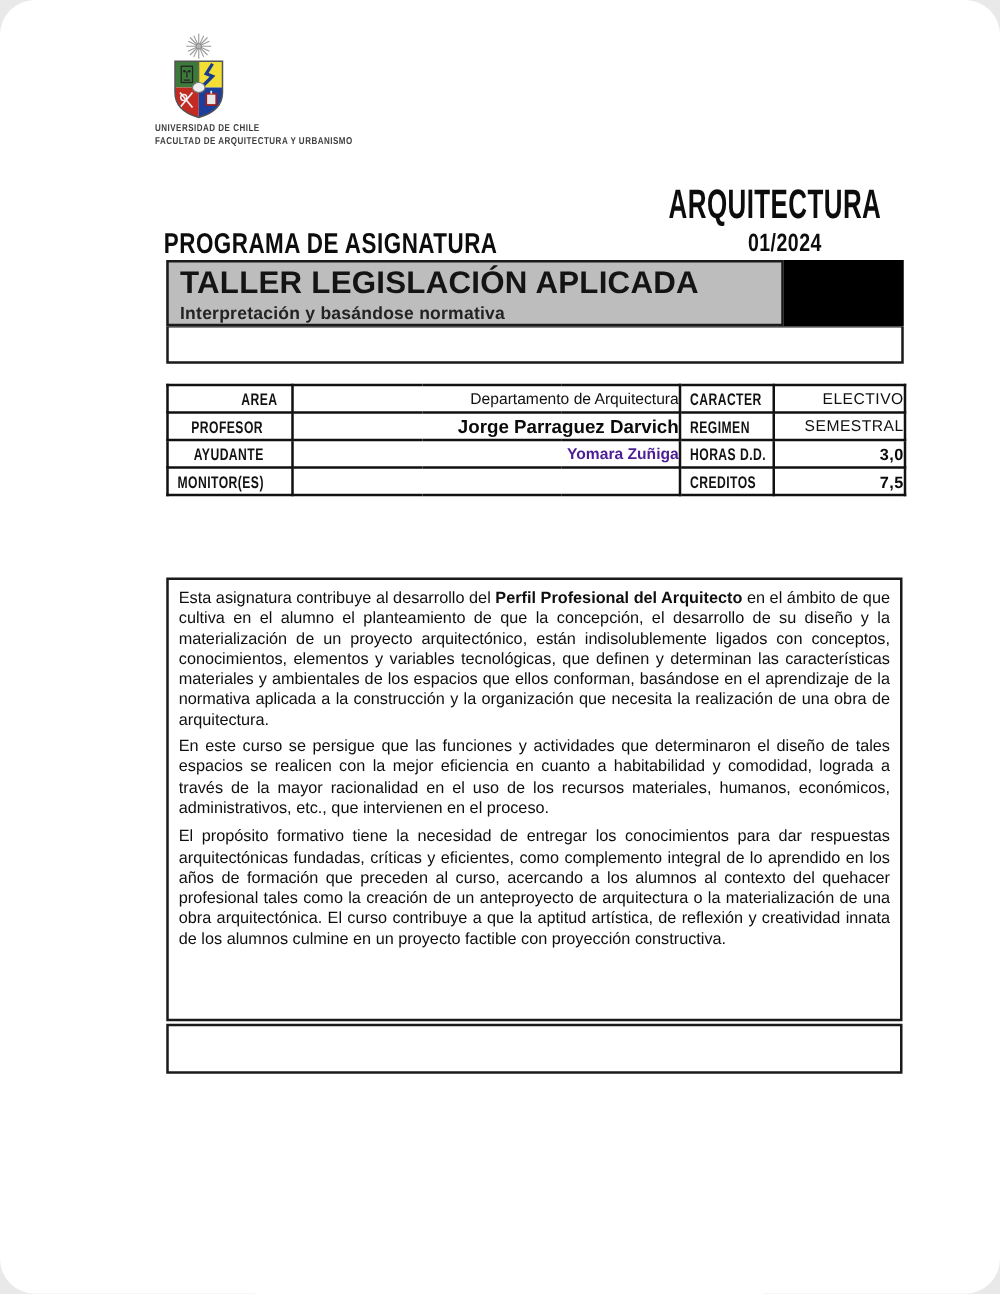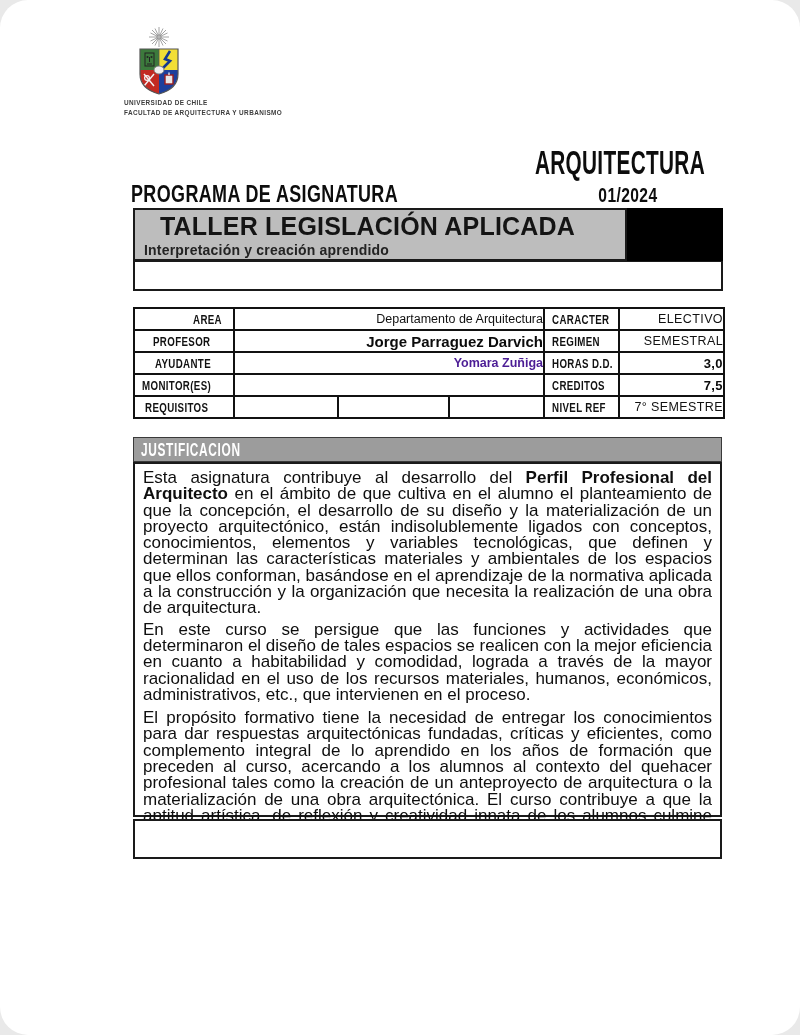--- a/index.html
+++ b/index.html
@@ -21,21 +21,21 @@
   .logo-lines { margin-top:2px; color:#3d3d3d; font-size:8px; line-height:10px; }
 
   
   .career { position:absolute; top:144px; right:95px; font-size:33px; color:#0d0d0d; text-align:right; }
   .prog-title { position:absolute; top:181px; left:131px; font-size:23px; color:#0d0d0d; }
   .period { position:absolute; top:184px; left:558px; width:140px; text-align:center; font-size:20px; color:#0d0d0d; }
 
   
   .title-box { position:absolute; left:133px; top:208px; width:494px; height:53px;
     background:#bdbdbd; border:2px solid #1a1a1a; padding:2px 0 0 9px; }
-  .course-title { font-size:25px; font-weight:700; color:#141414; letter-spacing:0.2px;margin-left:16px; }
+  .course-title { font-size:25px; font-weight:700; color:#141414; letter-spacing:0.2px; }
   .course-subtitle { font-size:14px; font-weight:700; color:#232323; margin-top:1px; letter-spacing:0.2px; }
   .black-box { position:absolute; left:627px; top:208px; width:96px; height:53px; background:#000; }
   .empty-box-top { position:absolute; left:133px; top:261px; width:590px; height:30px;
     border:2px solid #1a1a1a; border-top-width:1px; background:#fff; }
 
   
   .info-table { position:absolute; left:133px; top:307px; width:590px;
     border-collapse:collapse; table-layout:fixed; }
   .info-table td { border:2px solid #111; height:22px; vertical-align:middle; padding:0 0 0 7px; overflow:hidden;text-align:right; }
   .lbl { font-size:13.5px; white-space:nowrap; }
@@ -44,21 +44,21 @@
   .v-bold { font-size:12.5px; font-weight:700; color:#4c1d95; }
   .rv { font-size:12.5px; letter-spacing:0.4px; color:#111; }
   .rv-b { font-size:13px; font-weight:700; letter-spacing:0.4px; color:#0b0b0b; }
 
   
   .section-bar { position:absolute; left:133px; top:437px; width:589px; height:25px;
     background:#9c9c9c; border:1px solid #3a3a3a; padding:2px 0 0 7px; }
   .section-bar .cond { color:#ffffff; font-size:18px; transform:scaleX(0.66); letter-spacing:1px; }
   .body-box { position:absolute; left:133px; top:462px; width:589px; height:355px;
     border:2px solid #1a1a1a; background:#fff; padding:6px 8px 0 8px; }
-  .body-box p { font-size:17px; line-height:16.3px; text-align:justify; color:#0e0e0e; }
+  .body-box p { font-size:13px; line-height:16.3px; text-align:justify; color:#0e0e0e; }
   .p1 { margin-bottom:5px; }
   .p2 { margin-bottom:7px; }
   .empty-box-bottom { position:absolute; left:133px; top:819px; width:589px; height:40px;
     border:2px solid #1a1a1a; background:#fff; }
 </style>
 </head>
 <body>
 
 <div class="page">
 
@@ -110,21 +110,21 @@
       <div><span class="cond" style="transform:scaleX(0.8);">FACULTAD DE ARQUITECTURA Y URBANISMO</span></div>
     </div>
   </div>
 
   <div class="career"><span class="cond-r">ARQUITECTURA</span></div>
   <div class="prog-title"><span class="cond" style="transform:scaleX(0.78);">PROGRAMA DE ASIGNATURA</span></div>
   <div class="period"><span class="cond-c">01/2024</span></div>
 
   <div class="title-box">
     <div class="course-title">TALLER LEGISLACIÓN APLICADA</div>
-    <div class="course-subtitle">Interpretación y creación aprendido</div>
+    <div class="course-subtitle">Interpretación y basándose normativa</div>
   </div>
   <div class="black-box"></div>
   <div class="empty-box-top"></div>
 
   <table class="info-table">
     <colgroup>
       <col style="width:100px">
         <col style="width:104px">
         <col style="width:111px">
       <col style="width:95px">
@@ -149,34 +149,23 @@
       <td colspan="3" class="v-bold">Yomara Zuñiga</td>
       <td class="lbl"><span class="cond">HORAS D.D.</span></td>
       <td class="rv-b">3,0</td>
     </tr>
     <tr>
       <td class="lbl"><span class="cond">MONITOR(ES)</span></td>
       <td colspan="3" class="v-reg"></td>
       <td class="lbl"><span class="cond">CREDITOS</span></td>
       <td class="rv-b">7,5</td>
     </tr>
-    <tr>
-      <td class="lbl"><span class="cond">REQUISITOS</span></td>
-      <td class="v-reg"></td>
-      <td class="v-reg"></td>
-      <td class="v-reg"></td>
-      <td class="lbl"><span class="cond">NIVEL REF</span></td>
-      <td class="rv">7° SEMESTRE</td>
-    </tr>
   </tbody>
     </table>
 
-  <div class="section-bar">
-    <span class="cond">JUSTIFICACION</span>
-  </div>
   <div class="body-box">
     <p class="p1"><span>Esta asignatura contribuye al desarrollo del </span><b>Perfil Profesional del Arquitecto</b><span> en el ámbito de que cultiva en el alumno el planteamiento de que la concepción, el desarrollo de su diseño y la materialización de un proyecto arquitectónico, están indisolublemente ligados con conceptos, conocimientos, elementos y variables tecnológicas, que definen y determinan las características materiales y ambientales de los espacios que ellos conforman, basándose en el aprendizaje de la normativa aplicada a la construcción y la organización que necesita la realización de una obra de arquitectura.</span></p>
     <p class="p2">En este curso se persigue que las funciones y actividades que determinaron el diseño de tales espacios se realicen con la mejor eficiencia en cuanto a habitabilidad y comodidad, lograda a través de la mayor racionalidad en el uso de los recursos materiales, humanos, económicos, administrativos, etc., que intervienen en el proceso.</p>
     <p class="p3">El propósito formativo tiene la necesidad de entregar los conocimientos para dar respuestas arquitectónicas fundadas, críticas y eficientes, como complemento integral de lo aprendido en los años de formación que preceden al curso, acercando a los alumnos al contexto del quehacer profesional tales como la creación de un anteproyecto de arquitectura o la materialización de una obra arquitectónica. El curso contribuye a que la aptitud artística, de reflexión y creatividad innata de los alumnos culmine en un proyecto factible con proyección constructiva.</p>
   </div>
 
   <div class="empty-box-bottom"></div>
 
 </div>
 

